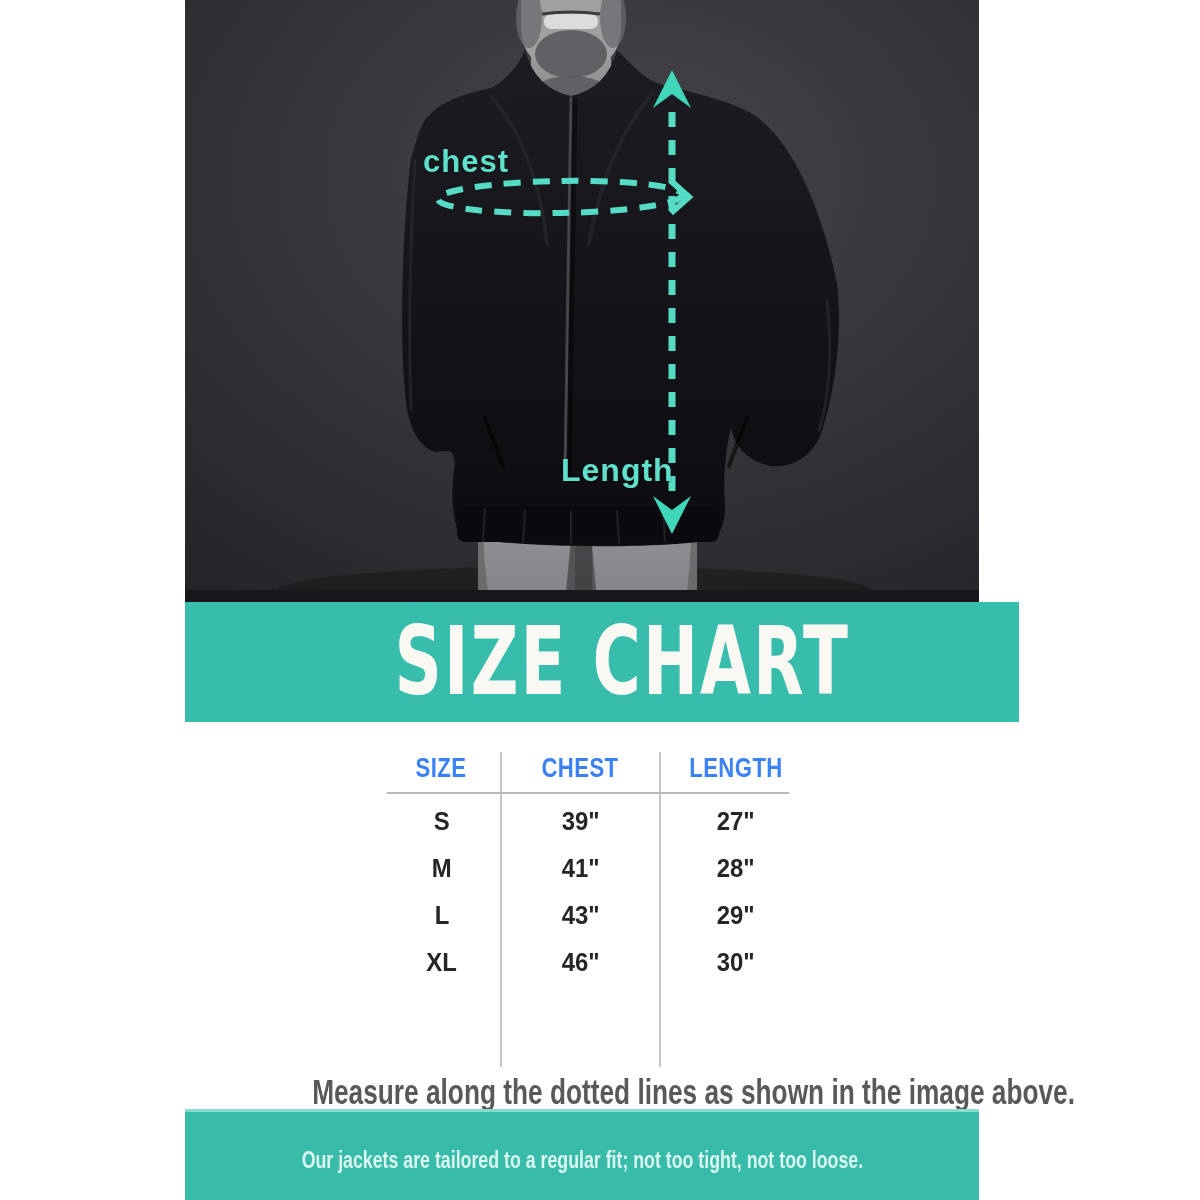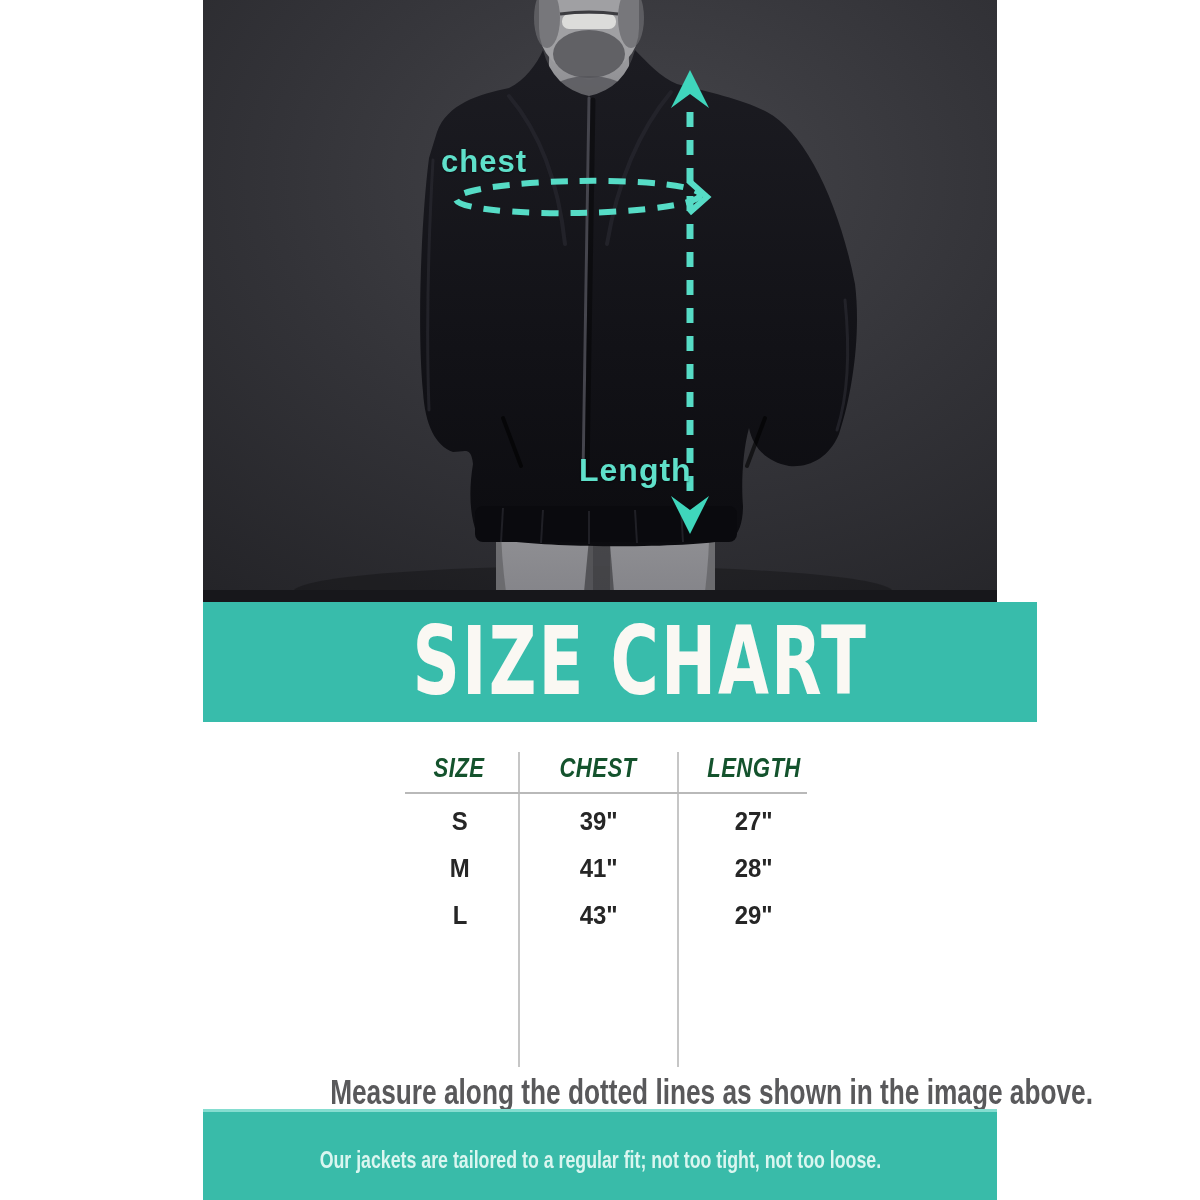--- a/index.html
+++ b/index.html
@@ -1,20 +1,20 @@
 <!DOCTYPE html>
 <html><head>
 <meta charset="utf-8">
 <style>
   html,body{margin:0;padding:0;background:#ffffff;}
   .page{
     position:relative;width:1200px;height:1200px;background:#ffffff;overflow:hidden;
     font-family:"Liberation Sans",sans-serif;
   }
-  .sheet{position:absolute;left:203px;top:0;width:794px;height:1200px;}
+  .sheet{position:absolute;left:185px;top:0;width:794px;height:1200px;}
 
   
   .photo{position:absolute;left:0;top:0;width:794px;height:602px;overflow:hidden;}
   .photo svg{display:block;}
   .annot-label{
     position:absolute;color:#5fe0ca;font-weight:bold;white-space:nowrap;
     text-shadow:0 1px 2px rgba(0,0,0,.45);
   }
   .annot-chest{left:238px;top:144px;font-size:31px;letter-spacing:1px;}
   .annot-length{left:376px;top:452px;font-size:32px;letter-spacing:1px;}
@@ -31,21 +31,21 @@
   }
 
   
   .white-section{position:absolute;left:0;top:722px;width:794px;height:387px;background:#ffffff;}
   .size-table{position:absolute;left:197px;top:22px;width:430px;height:323px;}
   .col-divider{position:absolute;top:8px;height:315px;width:2px;background:#c6c6c6;}
   .col-divider.d1{left:118px;}
   .col-divider.d2{left:277px;}
   .header-underline{position:absolute;left:5px;top:48px;width:402px;height:2px;background:#b9b9b9;}
   .trow{display:flex;width:430px;}
-  .thead .tcell{height:48px;font-size:27px;letter-spacing:.5px;color:#14532d;font-style:italic;}
+  .thead .tcell{height:48px;font-size:27px;letter-spacing:.5px;color:#3b82f6;}
   .thead .tcell span{display:inline-block;transform:scaleX(0.82);}
   .tbody{position:absolute;left:0;top:54px;width:430px;}
   .tbody .tcell{height:47px;font-size:26px;color:#262626;}
   .tbody .tcell span{display:inline-block;transform:scaleX(0.92);}
   .tcell{
     display:flex;align-items:center;justify-content:center;font-weight:bold;
   }
   .tcell.c1{width:119px;}
   .tcell.c2{width:159px;}
   .tcell.c3{width:152px;}
@@ -221,20 +221,31 @@
             <div class="tcell c1">
                 <span>L</span>
               </div>
             <div class="tcell c2">
                 <span>43"</span>
               </div>
             <div class="tcell c3">
                 <span>29"</span>
               </div>
           </div>
+          <div class="trow">
+            <div class="tcell c1">
+                <span>XL</span>
+              </div>
+            <div class="tcell c2">
+                <span>46"</span>
+              </div>
+            <div class="tcell c3">
+                <span>30"</span>
+              </div>
+          </div>
         </div>
       </div>
 
       <div class="measure-note">
         <span>Measure along the dotted lines as shown in the image above.</span>
       </div>
     </div>
 
     <div class="footer">
       <div class="footer-text">

